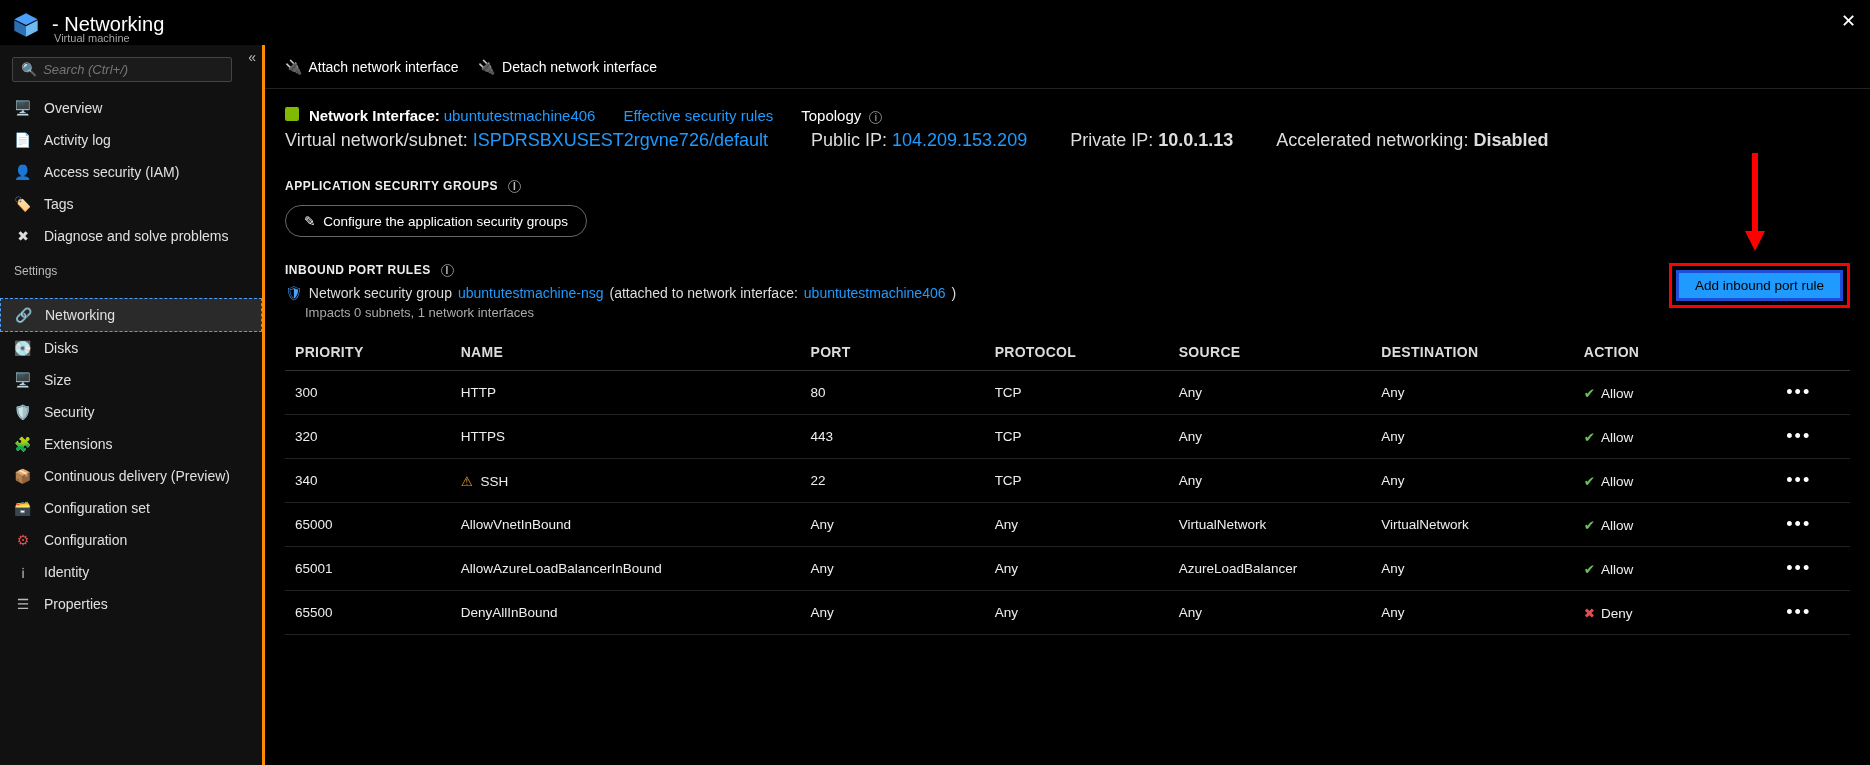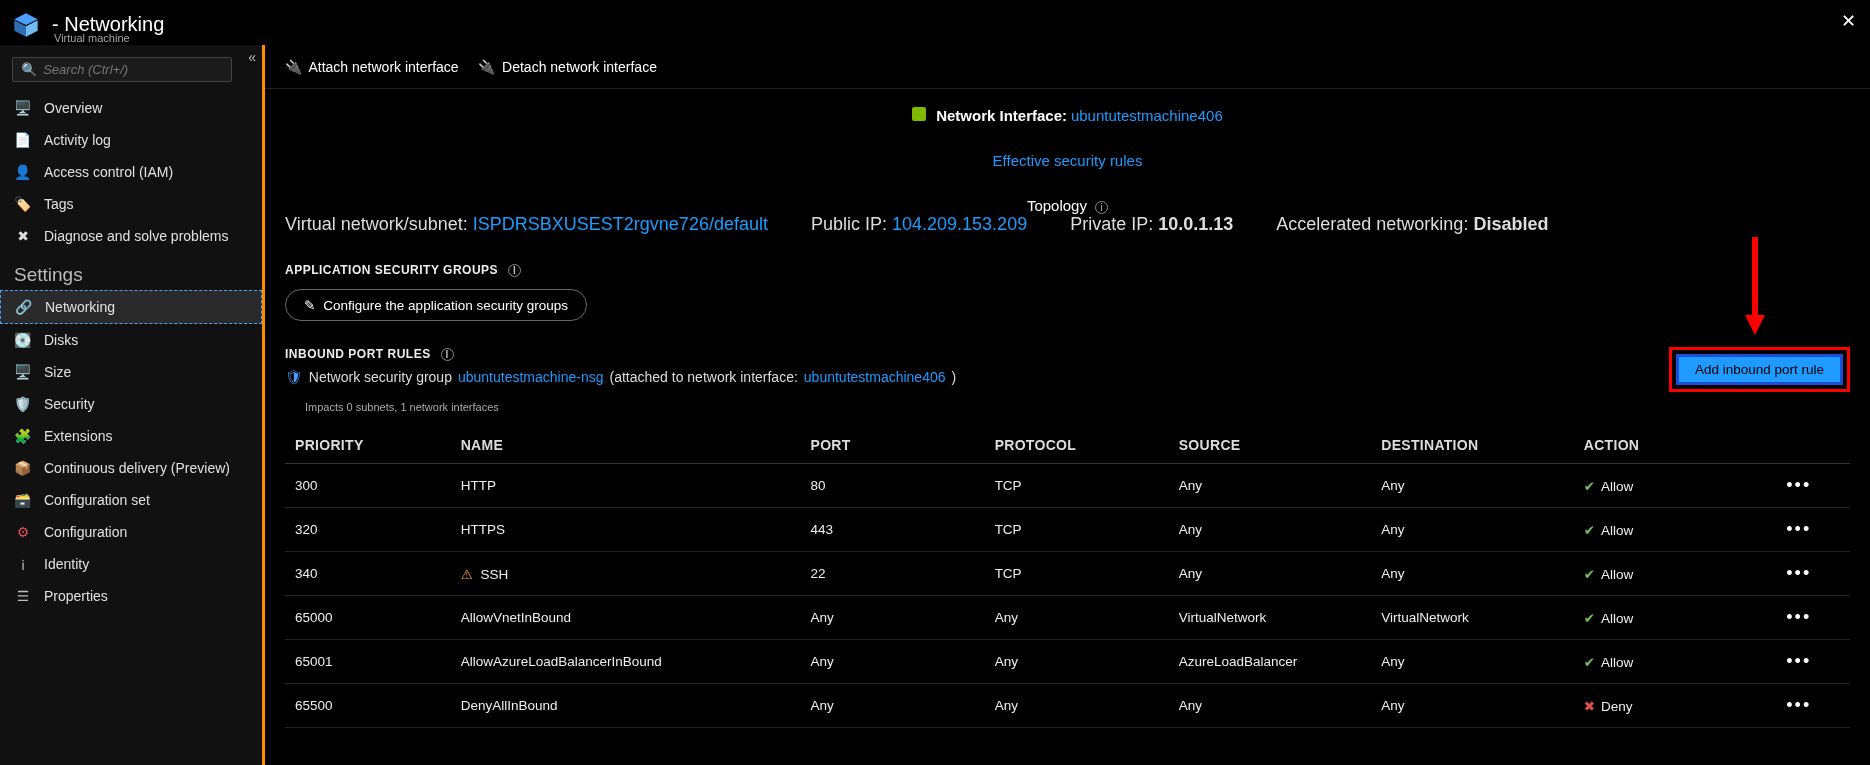--- a/index.html
+++ b/index.html
@@ -72,23 +72,23 @@
     background: #2a2a2a;
     border: 1px dashed #4aa0ff;
   }
   .nav-icon {
     width: 18px; height: 18px;
     margin-right: 12px;
     display: inline-flex; align-items: center; justify-content: center;
     font-size: 14px;
   }
   .nav-section-label {
-    padding: 12px 14px 4px 14px;
+    padding: 12px 14px 20px 14px;
     color: #bbb;
-    font-size: 19px;
+    font-size: 12px;
   }
   .main {
     flex: 1;
     background: #000;
     overflow: hidden;
     position: relative;
   }
   .toolbar {
     display: flex;
     align-items: center;
@@ -100,23 +100,23 @@
   .toolbar-link {
     color: #fff; font-size: 14px;
     display: inline-flex; align-items: center; gap: 6px;
     cursor: pointer;
   }
   .toolbar-icon { color: #3b9de9; font-size: 14px; }
   .content {
     padding: 18px 20px 0 20px;
   }
   .ni-line1 {
-    display: flex; align-items: center; gap: 28px;
+    display: flex; gap: 28px;
+    margin-bottom: 6px;
     flex-wrap: wrap;
-    flex-direction: column;
   }
   .ni-badge { width: 14px; height: 14px; background: #7fba00; display: inline-block; margin-right: 6px; border-radius: 2px;}
   .ni-label { font-weight: 600; font-size: 15px; }
   .link-blue { color: #1f9bff; }
   .ni-effective { color: #1f9bff; font-size: 15px; }
   .ni-topology { font-size: 15px; }
   .info-i { display:inline-block; border:1px solid #888; border-radius:50%; width:13px; height:13px; line-height:11px; font-size:10px; text-align:center; color:#bbb; margin-left:4px; font-style: normal;}
   .ni-line2 {
     display: flex; align-items: center; gap: 43px;
     color: #ddd; font-size: 18px;
@@ -138,21 +138,21 @@
   }
   .inbound-header {
     margin-top: 26px;
     display: flex; justify-content: space-between; align-items: flex-start;
   }
   .nsg-desc {
     color: #ddd; font-size: 14px; margin-top: 8px;
     display: flex; align-items: center; gap: 6px;
   }
   .shield-icon { color: #4aa0ff; font-size: 14px; }
-  .impacts { color: #aaa; font-size: 11px; margin-left: 20px; margin-top: 16px; }
+  .impacts { color: #aaa; font-size: 13px; margin-left: 20px; margin-top: 4px; }
   .add-btn-wrap {
     border: 3px solid #ff0000;
     padding: 4px;
     display: inline-block;
     position: relative;
   }
   .add-btn {
     background: #1f9bff;
     color: #000; padding: 5px 16px;
     font-size: 13.5px; cursor: pointer;
@@ -216,21 +216,21 @@
     <div class="nav-item">
       <span class="nav-icon" style="color:#4aa0ff">🖥️</span>
       <span>Overview</span>
     </div>
     <div class="nav-item">
       <span class="nav-icon" style="color:#4aa0ff">📄</span>
       <span>Activity log</span>
     </div>
     <div class="nav-item">
       <span class="nav-icon" style="color:#4aa0ff">👤</span>
-      <span>Access control (IAM)</span>
+      <span>Access security (IAM)</span>
     </div>
     <div class="nav-item">
       <span class="nav-icon" style="color:#a060d0">🏷️</span>
       <span>Tags</span>
     </div>
     <div class="nav-item">
       <span class="nav-icon" style="color:#ddd">✖</span>
       <span>Diagnose and solve problems</span>
     </div>
 

